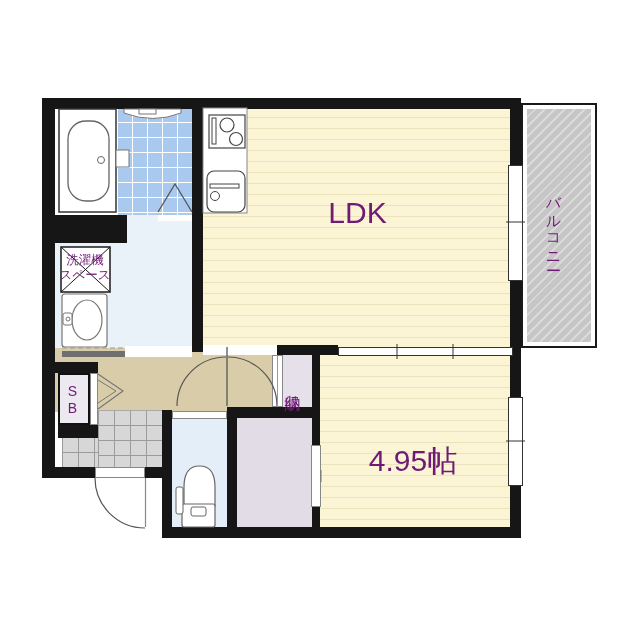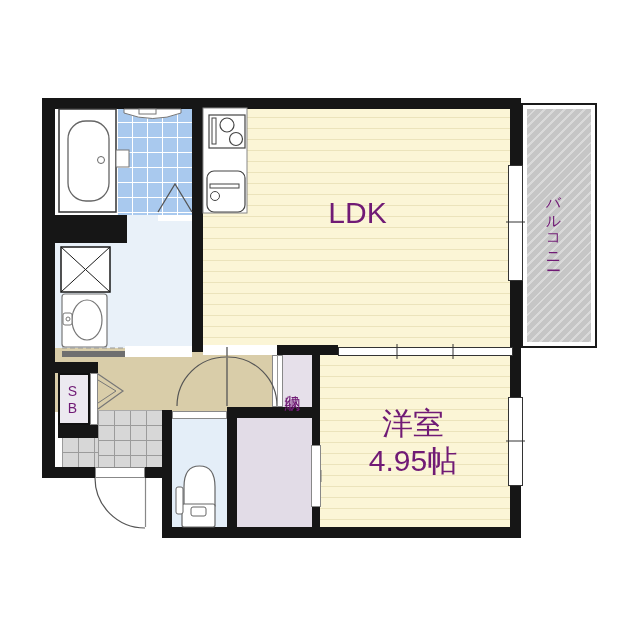--- a/index.html
+++ b/index.html
@@ -150,24 +150,27 @@
       <line x1="506" y1="441" x2="525" y2="441" stroke="#333" stroke-width="1"></line>
       <line x1="397" y1="344" x2="397" y2="359" stroke="#333" stroke-width="1"></line>
       <line x1="453" y1="344" x2="453" y2="359" stroke="#333" stroke-width="1"></line>
       <line x1="321" y1="470" x2="321" y2="482" stroke="#777" stroke-width="1"></line>
       <line x1="277.5" y1="355" x2="277.5" y2="407" stroke="#999" stroke-width="1"></line>
     </g>
   </svg>
 
   <div class="label" style="left:290px;top:196px;width:135px;font-size:30px;">LDK</div>
 
-  <div class="label" style="left:340px;top:407px;width:146px;font-size:31px;">洋室</div>
   <div class="label" style="left:338px;top:444px;width:150px;font-size:30px;text-align:center;">4.95帖</div>
 
 
   <div class="label v-text" style="left:284px;top:359px;height:48px;font-size:16px;letter-spacing:1px;">収納</div>
 
   <div class="label v-text" style="left:545px;top:178px;height:95px;font-size:15px;">バルコニー</div>
 
   <div class="label v-text" style="left:64px;top:379px;height:42px;font-size:14px;letter-spacing:1px;">SB</div>
 
+  <div class="label" style="left:53px;top:253px;width:64px;font-size:12.5px;line-height:1.2;">
+    <div>洗濯機</div>
+    <div>スペース</div>
+  </div>
 
 </div>
 
 </body></html>

